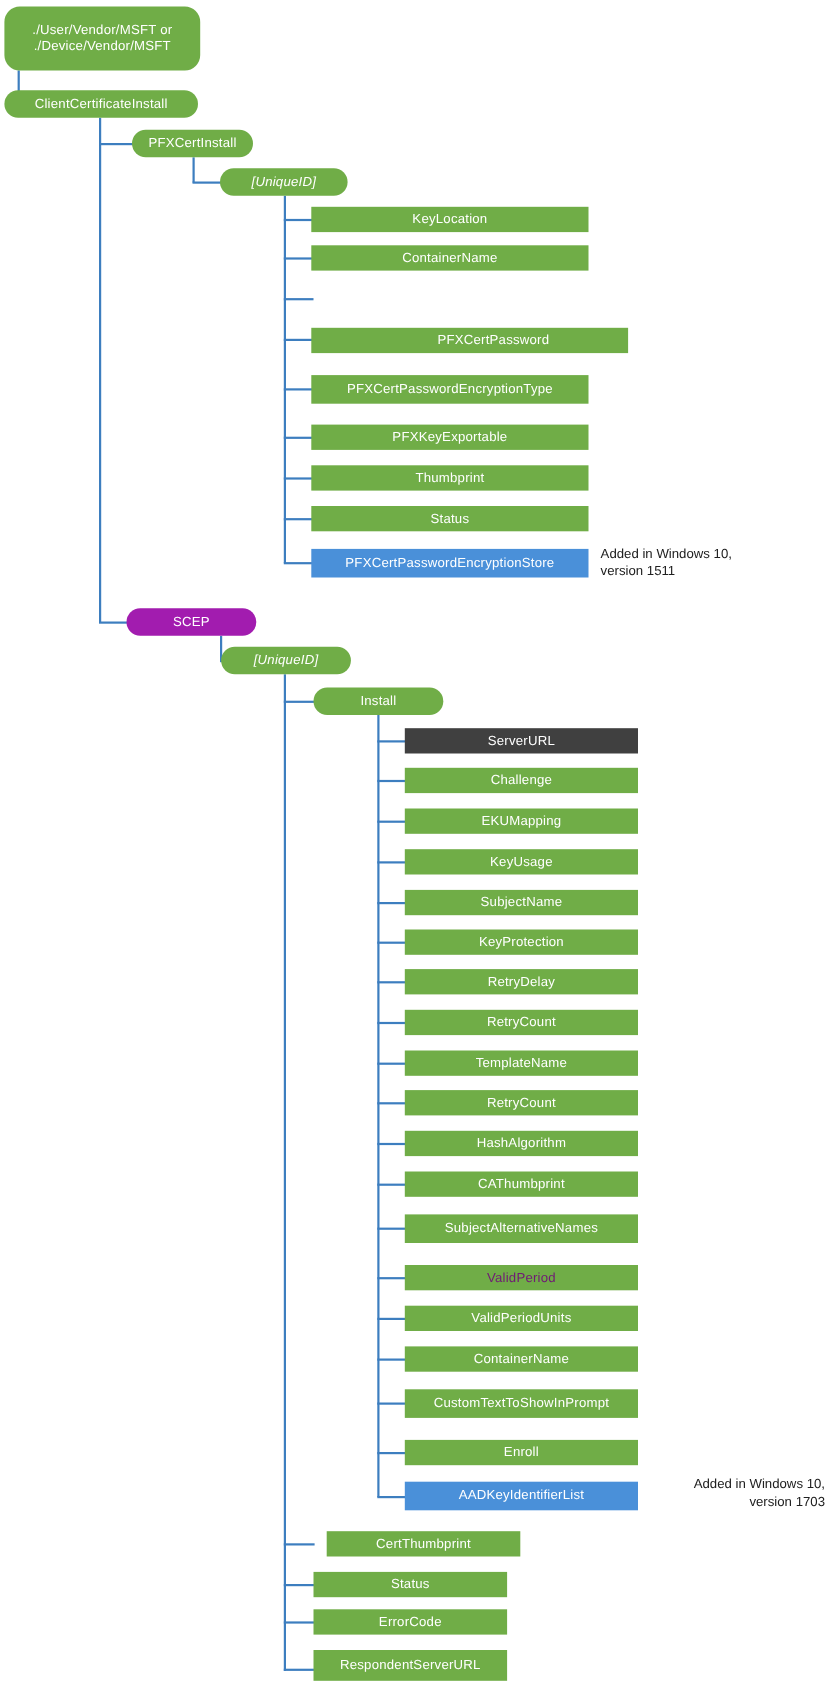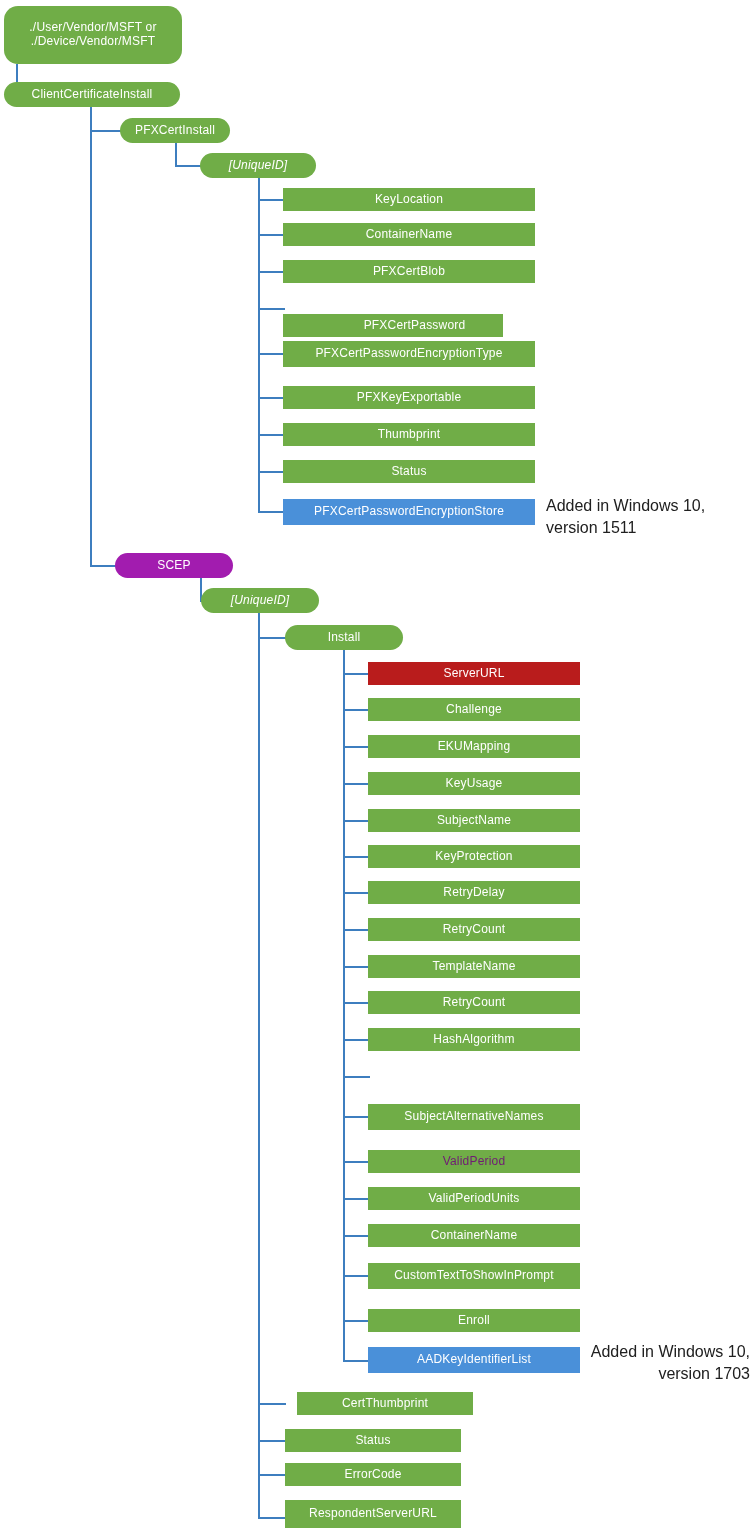--- a/index.html
+++ b/index.html
@@ -45,21 +45,21 @@
   .node.italic {
     font-style: italic;
   }
   .connector {
     position: absolute;
     background: #3d7ebf;
   }
   .annot {
     position: absolute;
     color: #202020;
-    font-size: 16px;
+    font-size: 12px;
     line-height: 1.35;
     white-space: pre-line;
   }
 </style>
 </head>
 <body>
 
 <div id="diagram">
     <div class="connector" style="left: 16px; top: 64px; width: 2px; height: 31px; background: rgb(61, 126, 191);"></div>
     <div class="connector" style="left: 90px; top: 107px; width: 2px; height: 459px; background: rgb(61, 126, 191);"></div>
@@ -105,41 +105,41 @@
     <div class="connector" style="left: 343px; top: 1275px; width: 27px; height: 2px; background: rgb(61, 126, 191);"></div>
     <div class="connector" style="left: 343px; top: 1320px; width: 27px; height: 2px; background: rgb(61, 126, 191);"></div>
     <div class="connector" style="left: 343px; top: 1360px; width: 27px; height: 2px; background: rgb(61, 126, 191);"></div>
     <div class="node green rounded" style="left: 4px; top: 6px; width: 178px; height: 58px; background: rgb(112, 173, 71); color: rgb(255, 255, 255);">./User/Vendor/MSFT or
 ./Device/Vendor/MSFT</div>
     <div class="node green pill" style="left: 4px; top: 82px; width: 176px; height: 25px; background: rgb(112, 173, 71); color: rgb(255, 255, 255);">ClientCertificateInstall</div>
     <div class="node green pill" style="left: 120px; top: 118px; width: 110px; height: 25px; background: rgb(112, 173, 71); color: rgb(255, 255, 255);">PFXCertInstall</div>
     <div class="node green pill italic" style="left: 200px; top: 153px; width: 116px; height: 25px; background: rgb(112, 173, 71); color: rgb(255, 255, 255);">[UniqueID]</div>
     <div class="node green" style="left: 283px; top: 188px; width: 252px; height: 23px; background: rgb(112, 173, 71); color: rgb(255, 255, 255);">KeyLocation</div>
     <div class="node green" style="left: 283px; top: 223px; width: 252px; height: 23px; background: rgb(112, 173, 71); color: rgb(255, 255, 255);">ContainerName</div>
-    <div class="node green" style="left: 283px; top: 260px; width: 252px; height: 23px; background: rgb(112, 173, 71); color: rgb(255, 255, 255);">PFXCertBlob</div>
-    <div class="node green" style="left: 283px; top: 314px; width: 220px; height: 23px; background: rgb(112, 173, 71); color: rgb(255, 255, 255); padding-left: 43px;">PFXCertPassword</div>
+    <div class="node green" style="left: 283px; top: 298px; width: 288px; height: 23px; background: rgb(112, 173, 71); color: rgb(255, 255, 255); padding-left: 43px;">PFXCertPassword</div>
     <div class="node green" style="left: 283px; top: 341px; width: 252px; height: 26px; background: rgb(112, 173, 71); color: rgb(255, 255, 255);">PFXCertPasswordEncryptionType</div>
     <div class="node green" style="left: 283px; top: 386px; width: 252px; height: 23px; background: rgb(112, 173, 71); color: rgb(255, 255, 255);">PFXKeyExportable</div>
     <div class="node green" style="left: 283px; top: 423px; width: 252px; height: 23px; background: rgb(112, 173, 71); color: rgb(255, 255, 255);">Thumbprint</div>
     <div class="node green" style="left: 283px; top: 460px; width: 252px; height: 23px; background: rgb(112, 173, 71); color: rgb(255, 255, 255);">Status</div>
     <div class="node blue" style="left: 283px; top: 499px; width: 252px; height: 26px; background: rgb(74, 144, 217); color: rgb(255, 255, 255);">PFXCertPasswordEncryptionStore</div>
     <div class="node green pill" style="left: 115px; top: 553px; width: 118px; height: 25px; background: #a21caf; color: rgb(255, 255, 255);">SCEP</div>
     <div class="node green pill italic" style="left: 201px; top: 588px; width: 118px; height: 25px; background: rgb(112, 173, 71); color: rgb(255, 255, 255);">[UniqueID]</div>
     <div class="node green pill" style="left: 285px; top: 625px; width: 118px; height: 25px; background: rgb(112, 173, 71); color: rgb(255, 255, 255);">Install</div>
-    <div class="node green" style="left: 368px; top: 662px; width: 212px; height: 23px; background: #b91c1c; color: rgb(255, 255, 255);">ServerURL</div>
+    <div class="node green" style="left: 368px; top: 662px; width: 212px; height: 23px; background: #404040; color: rgb(255, 255, 255);">ServerURL</div>
     <div class="node green" style="left: 368px; top: 698px; width: 212px; height: 23px; background: rgb(112, 173, 71); color: rgb(255, 255, 255);">Challenge</div>
     <div class="node green" style="left: 368px; top: 735px; width: 212px; height: 23px; background: rgb(112, 173, 71); color: rgb(255, 255, 255);">EKUMapping</div>
     <div class="node green" style="left: 368px; top: 772px; width: 212px; height: 23px; background: rgb(112, 173, 71); color: rgb(255, 255, 255);">KeyUsage</div>
     <div class="node green" style="left: 368px; top: 809px; width: 212px; height: 23px; background: rgb(112, 173, 71); color: rgb(255, 255, 255);">SubjectName</div>
     <div class="node green" style="left: 368px; top: 845px; width: 212px; height: 23px; background: rgb(112, 173, 71); color: rgb(255, 255, 255);">KeyProtection</div>
     <div class="node green" style="left: 368px; top: 881px; width: 212px; height: 23px; background: rgb(112, 173, 71); color: rgb(255, 255, 255);">RetryDelay</div>
     <div class="node green" style="left: 368px; top: 918px; width: 212px; height: 23px; background: rgb(112, 173, 71); color: rgb(255, 255, 255);">RetryCount</div>
     <div class="node green" style="left: 368px; top: 955px; width: 212px; height: 23px; background: rgb(112, 173, 71); color: rgb(255, 255, 255);">TemplateName</div>
     <div class="node green" style="left: 368px; top: 991px; width: 212px; height: 23px; background: rgb(112, 173, 71); color: rgb(255, 255, 255);">RetryCount</div>
     <div class="node green" style="left: 368px; top: 1028px; width: 212px; height: 23px; background: rgb(112, 173, 71); color: rgb(255, 255, 255);">HashAlgorithm</div>
+    <div class="node green" style="left: 368px; top: 1065px; width: 212px; height: 23px; background: rgb(112, 173, 71); color: rgb(255, 255, 255);">CAThumbprint</div>
     <div class="node green" style="left: 368px; top: 1104px; width: 212px; height: 26px; background: rgb(112, 173, 71); color: rgb(255, 255, 255);">SubjectAlternativeNames</div>
     <div class="node green" style="left: 368px; top: 1150px; width: 212px; height: 23px; background: rgb(112, 173, 71); color: #701a75;">ValidPeriod</div>
     <div class="node green" style="left: 368px; top: 1187px; width: 212px; height: 23px; background: rgb(112, 173, 71); color: rgb(255, 255, 255);">ValidPeriodUnits</div>
     <div class="node green" style="left: 368px; top: 1224px; width: 212px; height: 23px; background: rgb(112, 173, 71); color: rgb(255, 255, 255);">ContainerName</div>
     <div class="node green" style="left: 368px; top: 1263px; width: 212px; height: 26px; background: rgb(112, 173, 71); color: rgb(255, 255, 255);">CustomTextToShowInPrompt</div>
     <div class="node green" style="left: 368px; top: 1309px; width: 212px; height: 23px; background: rgb(112, 173, 71); color: rgb(255, 255, 255);">Enroll</div>
     <div class="node blue" style="left: 368px; top: 1347px; width: 212px; height: 26px; background: rgb(74, 144, 217); color: rgb(255, 255, 255);">AADKeyIdentifierList</div>
     <div class="node green" style="left: 285px; top: 1392px; width: 176px; height: 23px; background: rgb(112, 173, 71); color: rgb(255, 255, 255); margin-left: 12px;">CertThumbprint</div>
     <div class="node green" style="left: 285px; top: 1429px; width: 176px; height: 23px; background: rgb(112, 173, 71); color: rgb(255, 255, 255);">Status</div>
     <div class="node green" style="left: 285px; top: 1463px; width: 176px; height: 23px; background: rgb(112, 173, 71); color: rgb(255, 255, 255);">ErrorCode</div>

